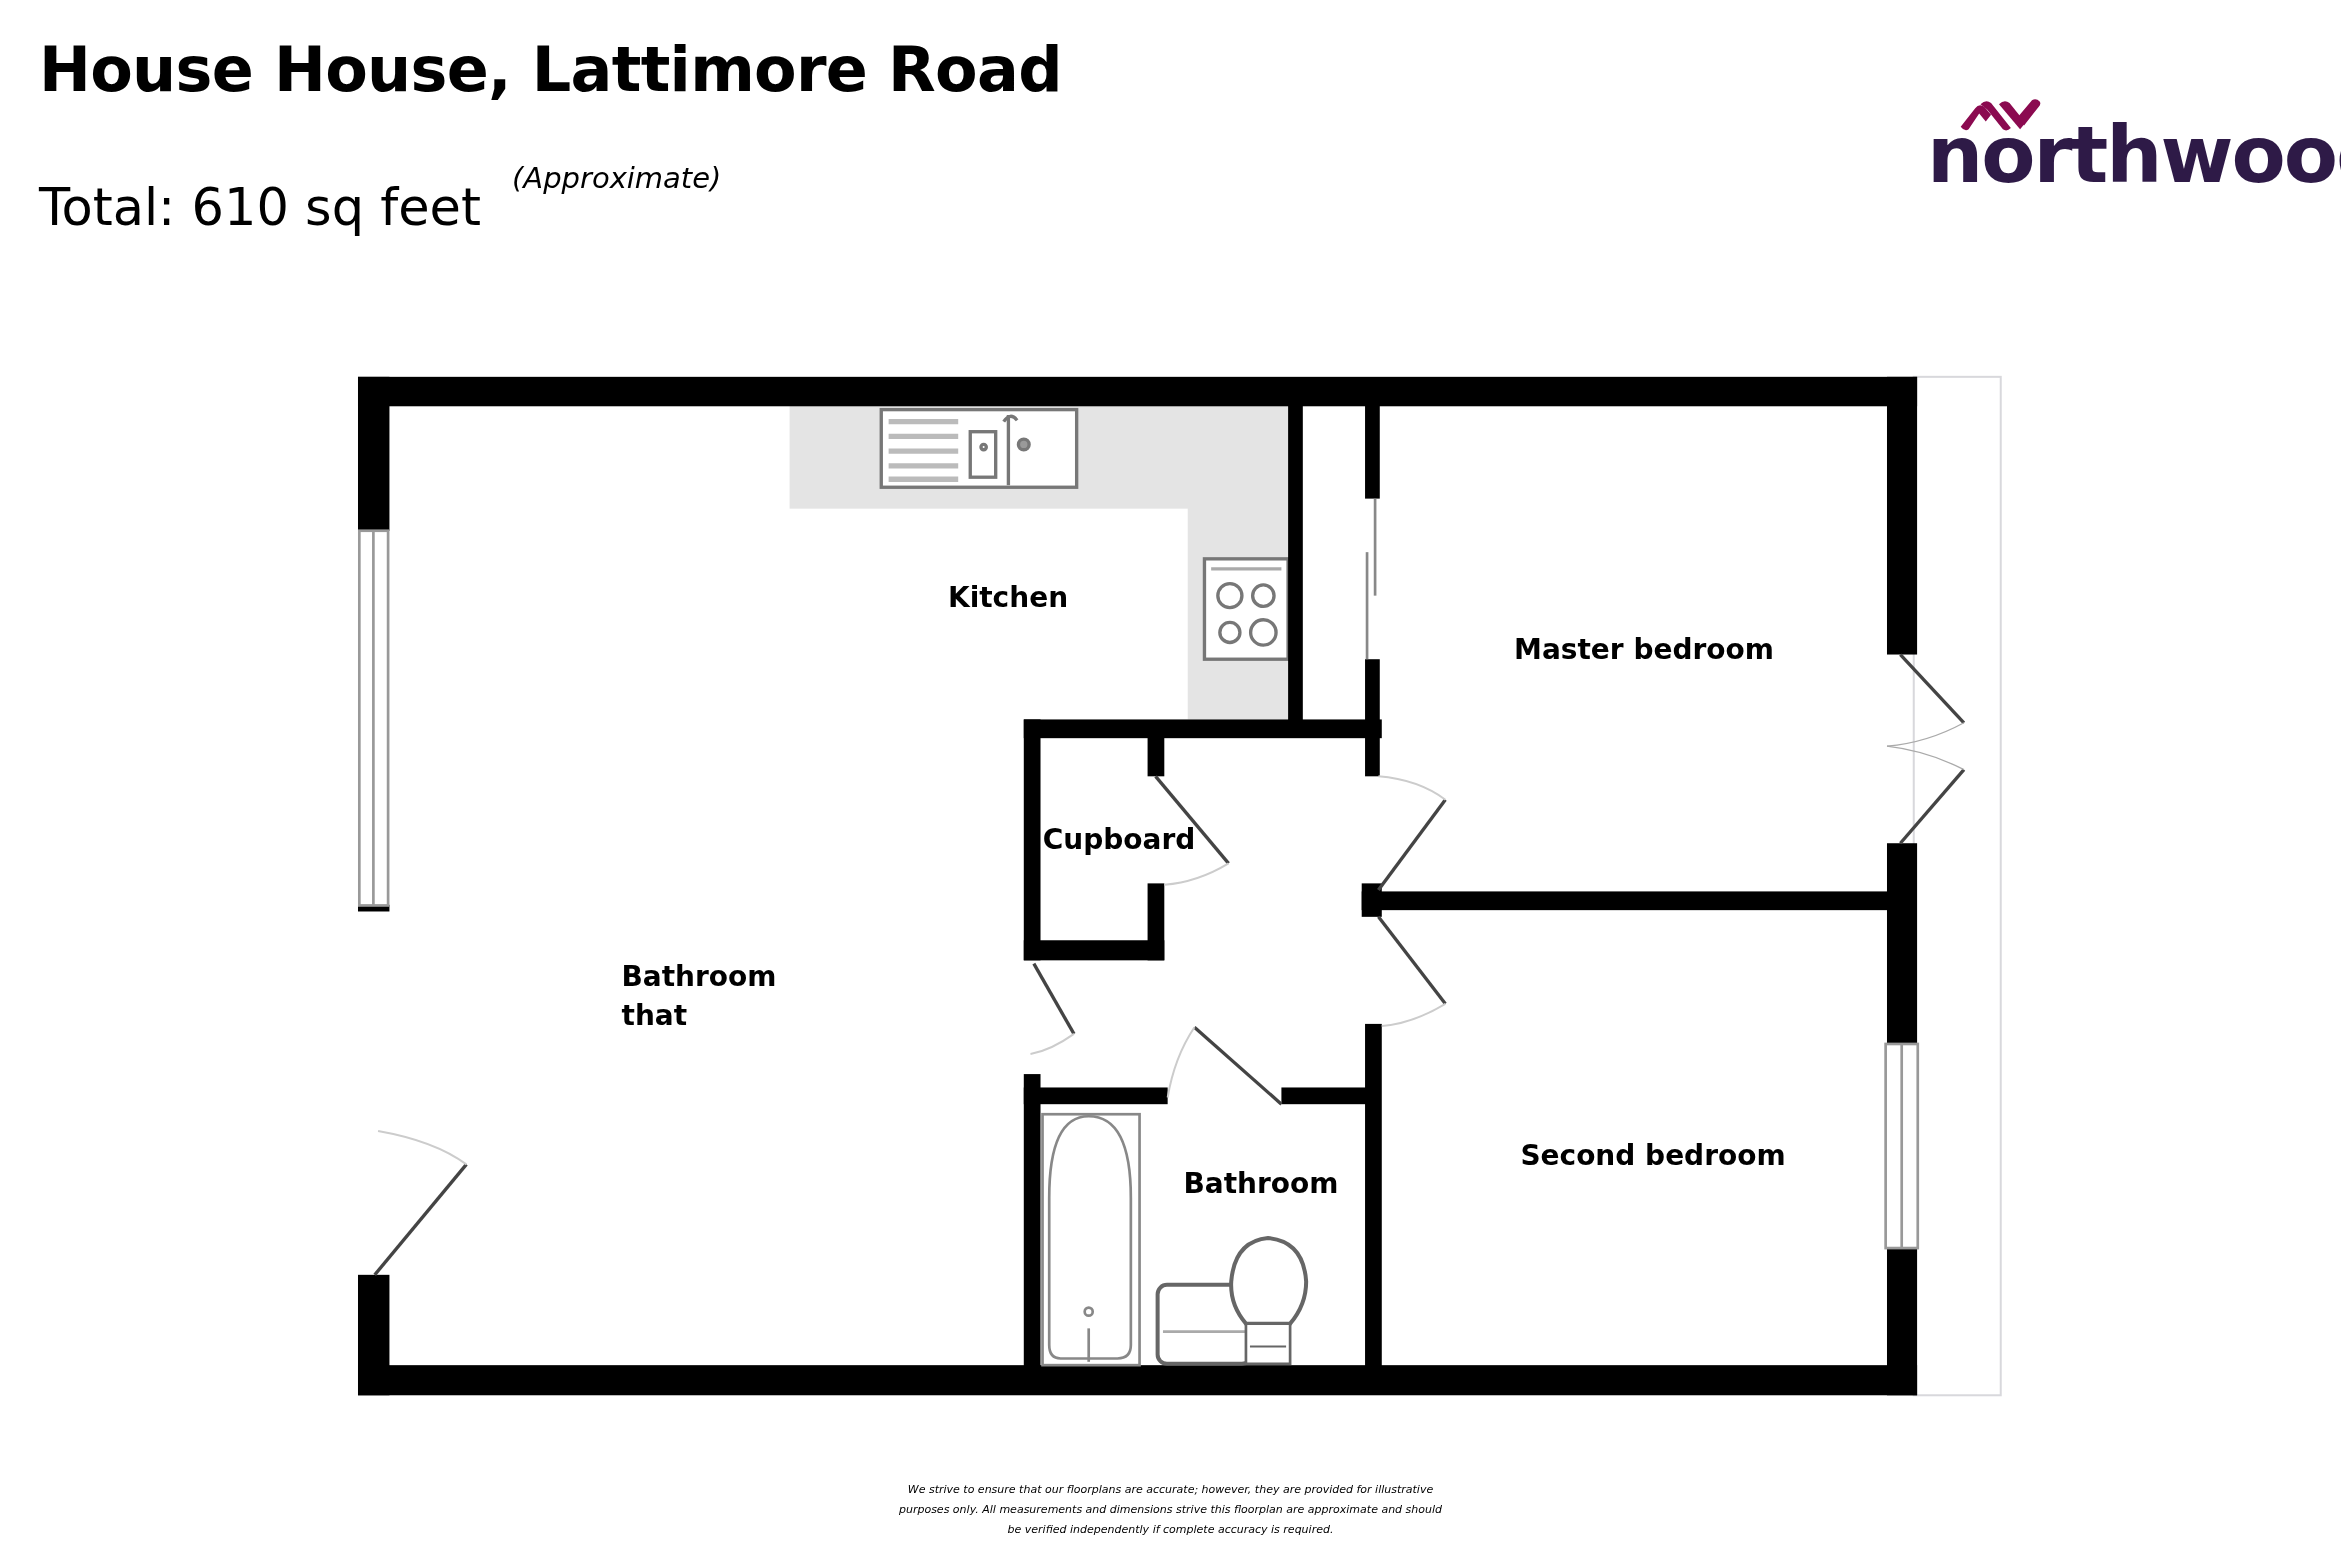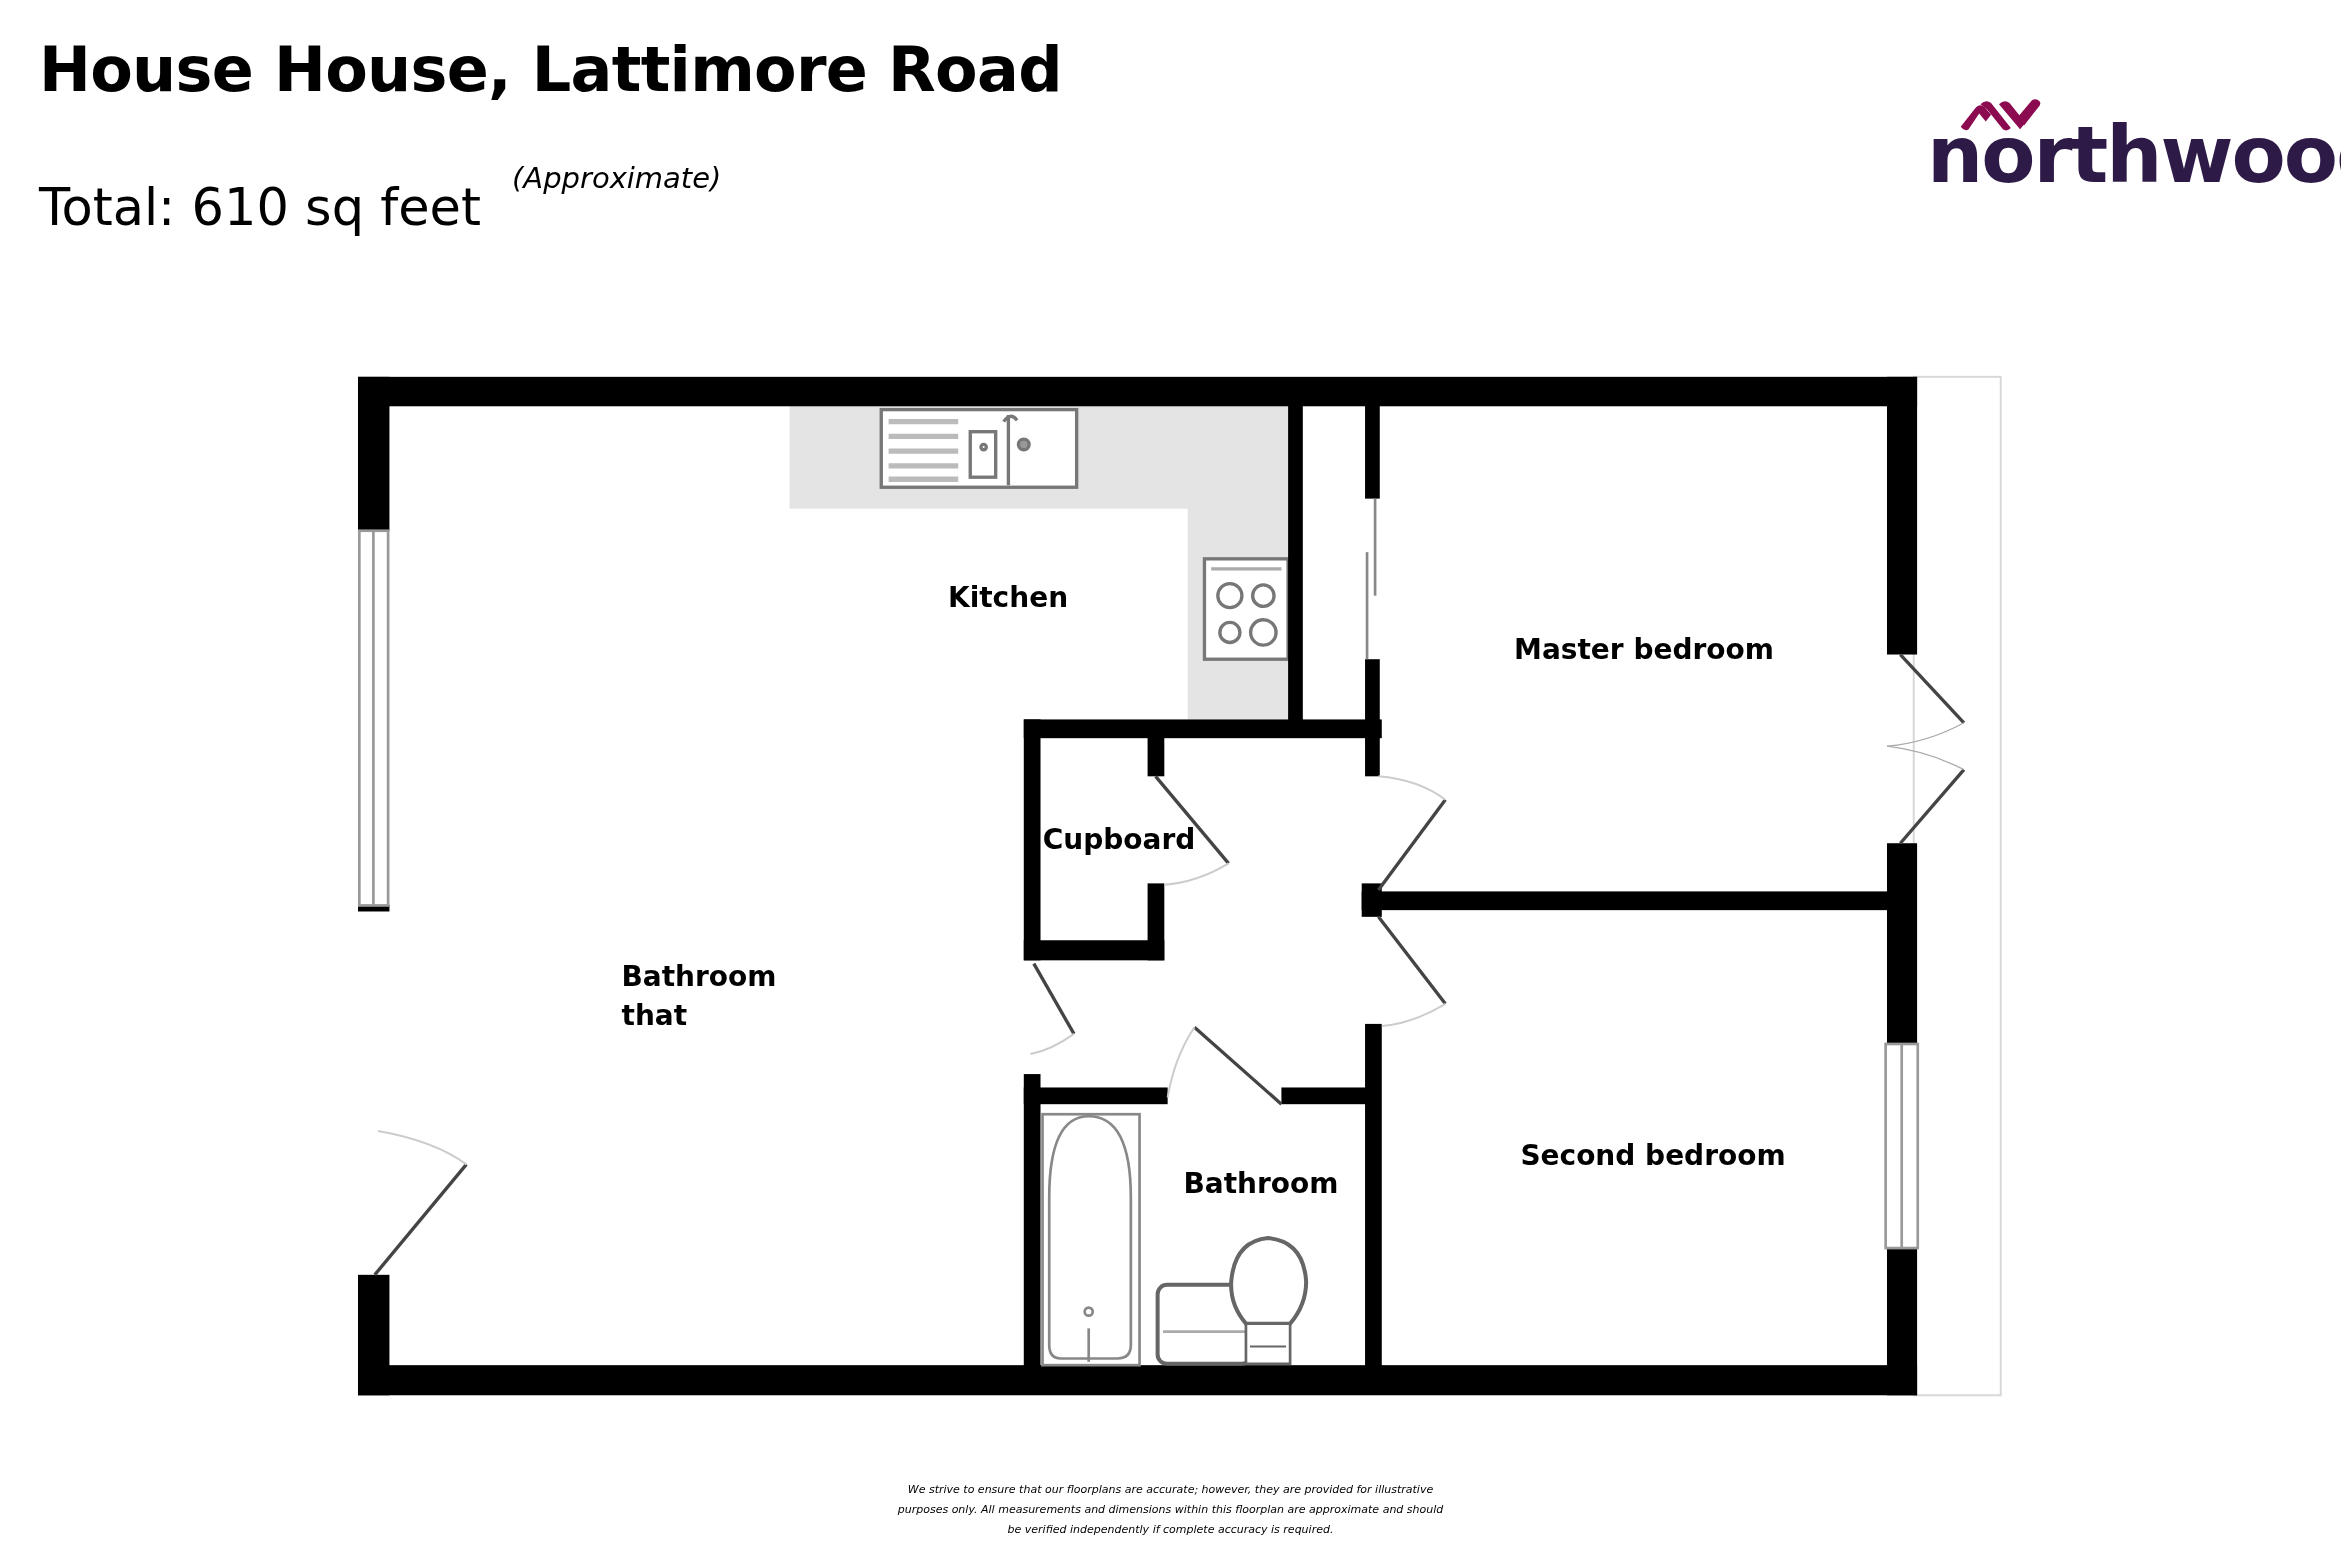--- a/index.html
+++ b/index.html
@@ -165,16 +165,16 @@
   <div>Bathroom</div>
   <div>that</div>
 </div>
 <div class="room-label" style="left:1119px; top:840px;">Cupboard</div>
 <div class="room-label" style="left:1261px; top:1184px;">Bathroom</div>
 <div class="room-label" style="left:1644px; top:650px;">Master bedroom</div>
 <div class="room-label" style="left:1653px; top:1156px;">Second bedroom</div>
 
 <div class="disclaimer">
   <div>We strive to ensure that our floorplans are accurate; however, they are provided for illustrative</div>
-  <div>purposes only. All measurements and dimensions within this floorplan are approximate and should</div>
+  <div>purposes only. All measurements and dimensions strive this floorplan are approximate and should</div>
   <div>be verified independently if complete accuracy is required.</div>
 </div>
 
 
 </body></html>

